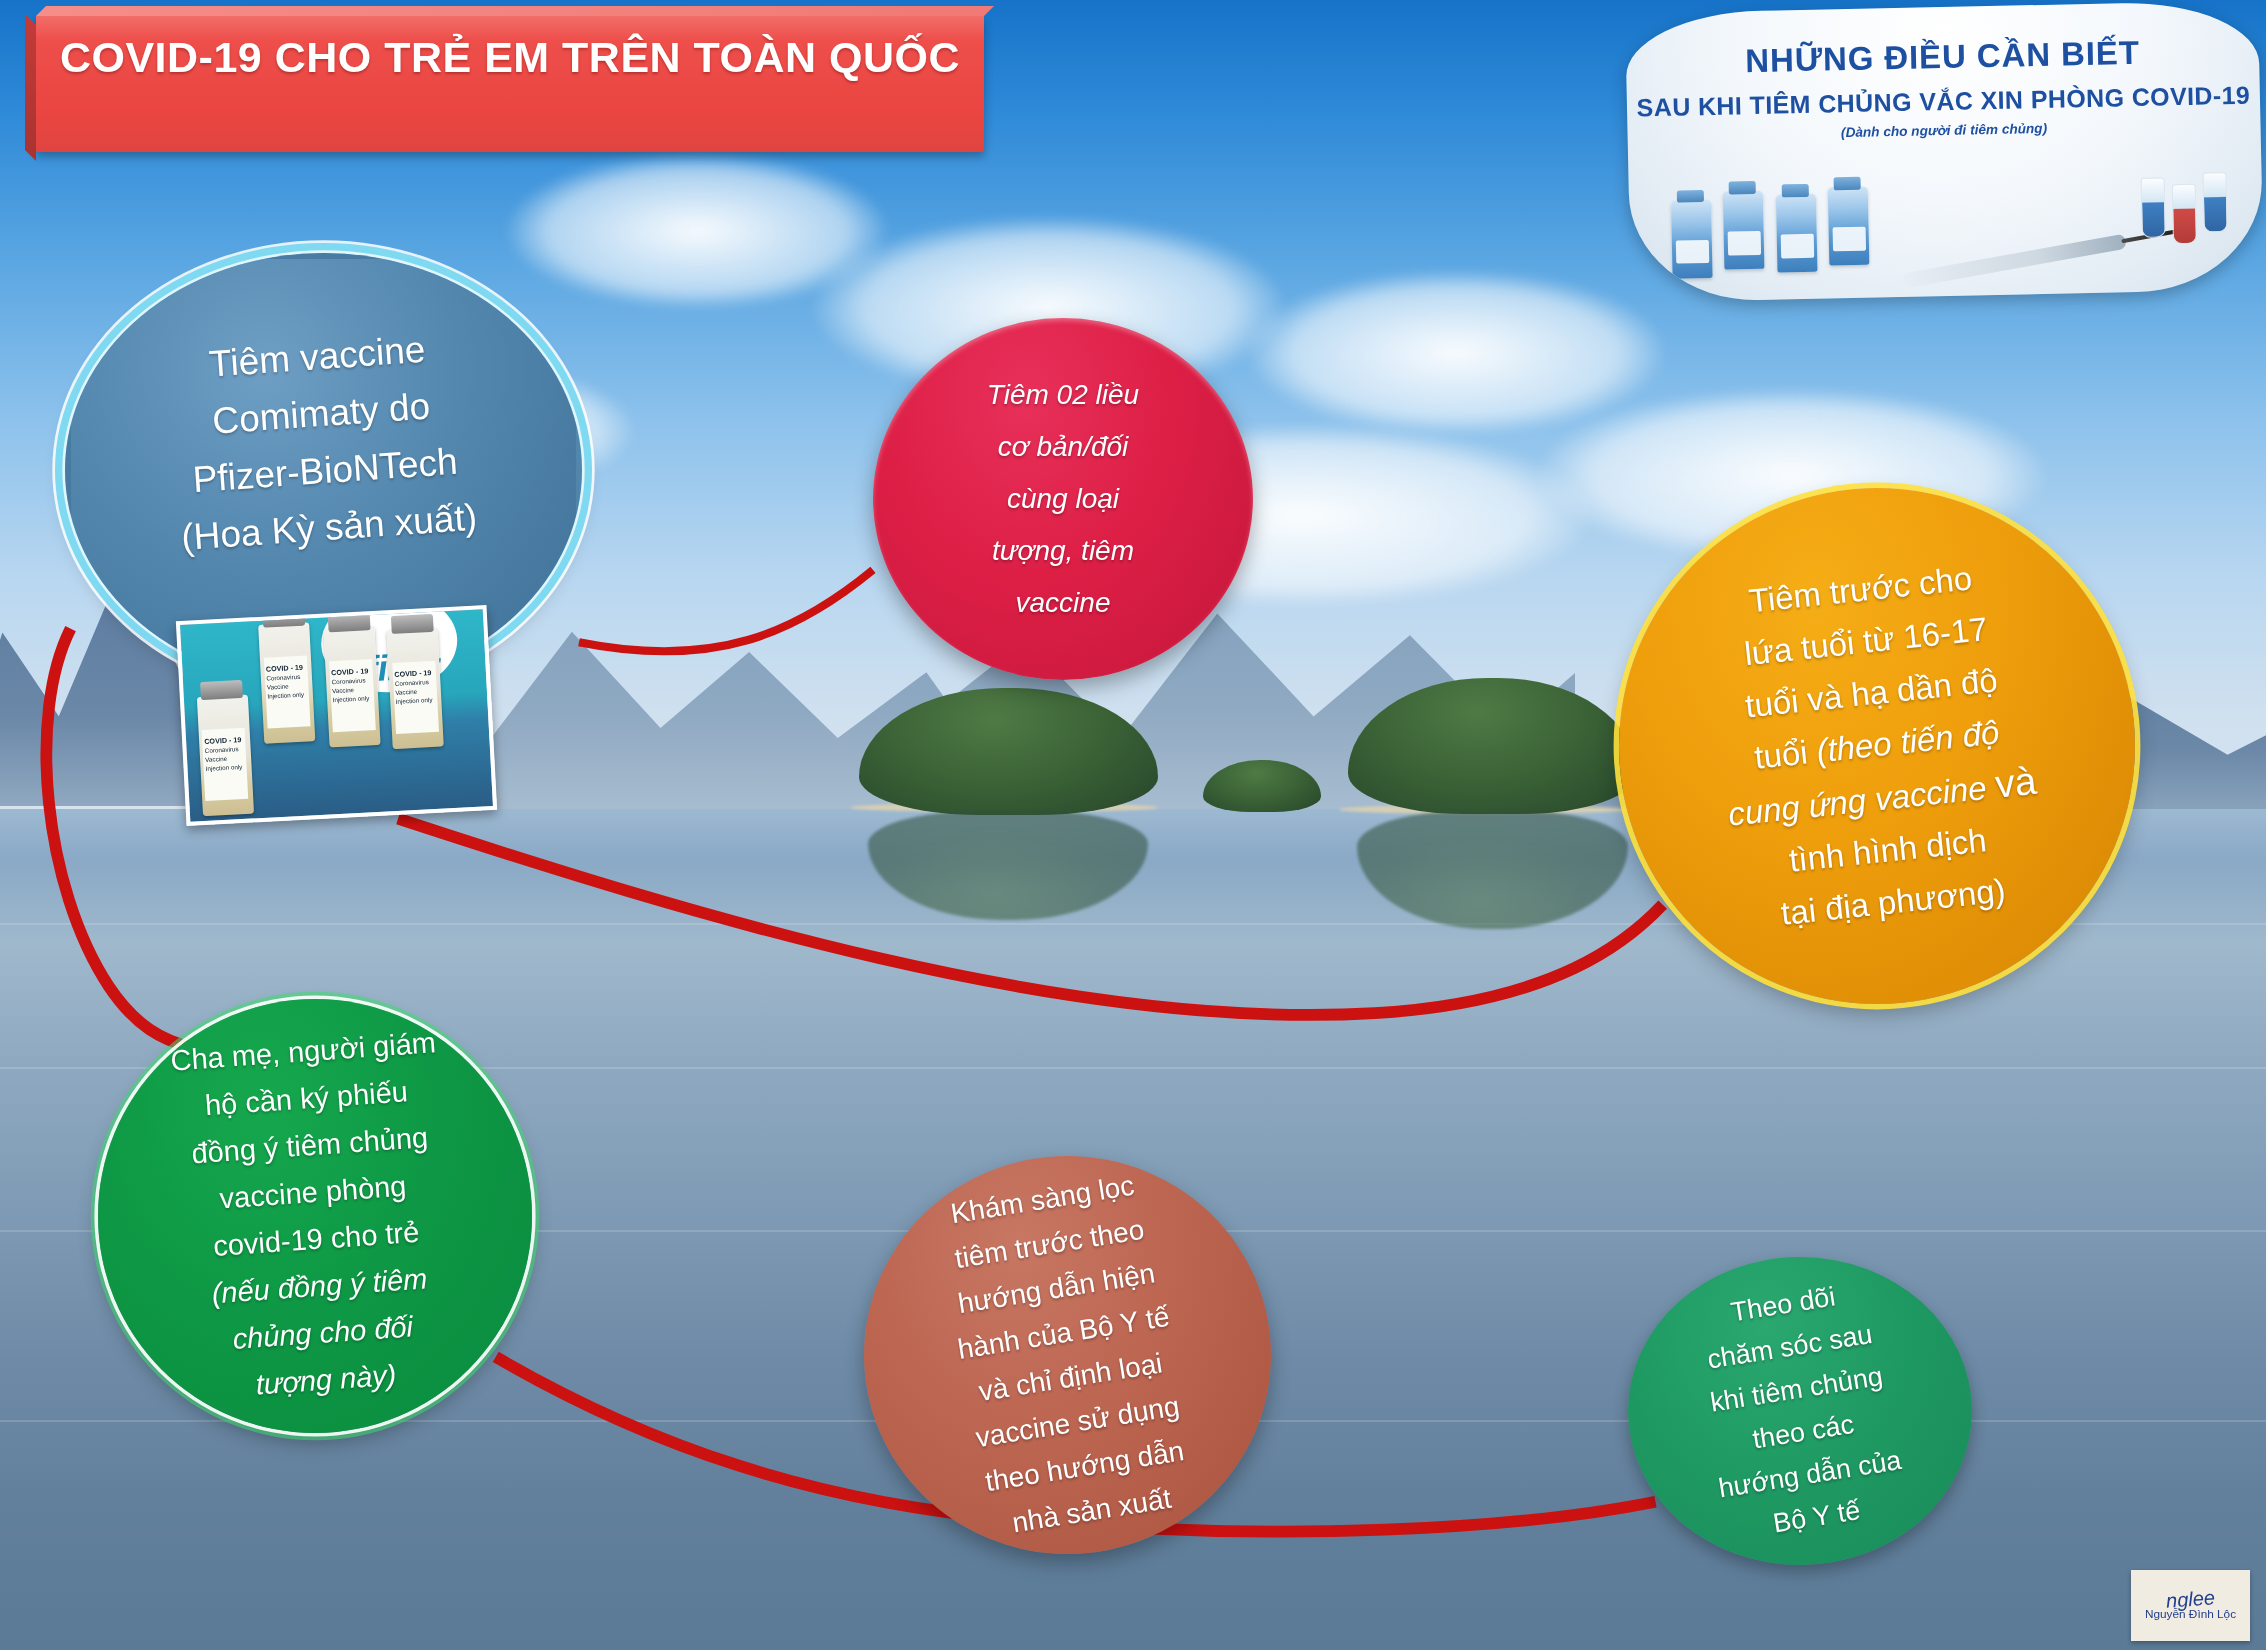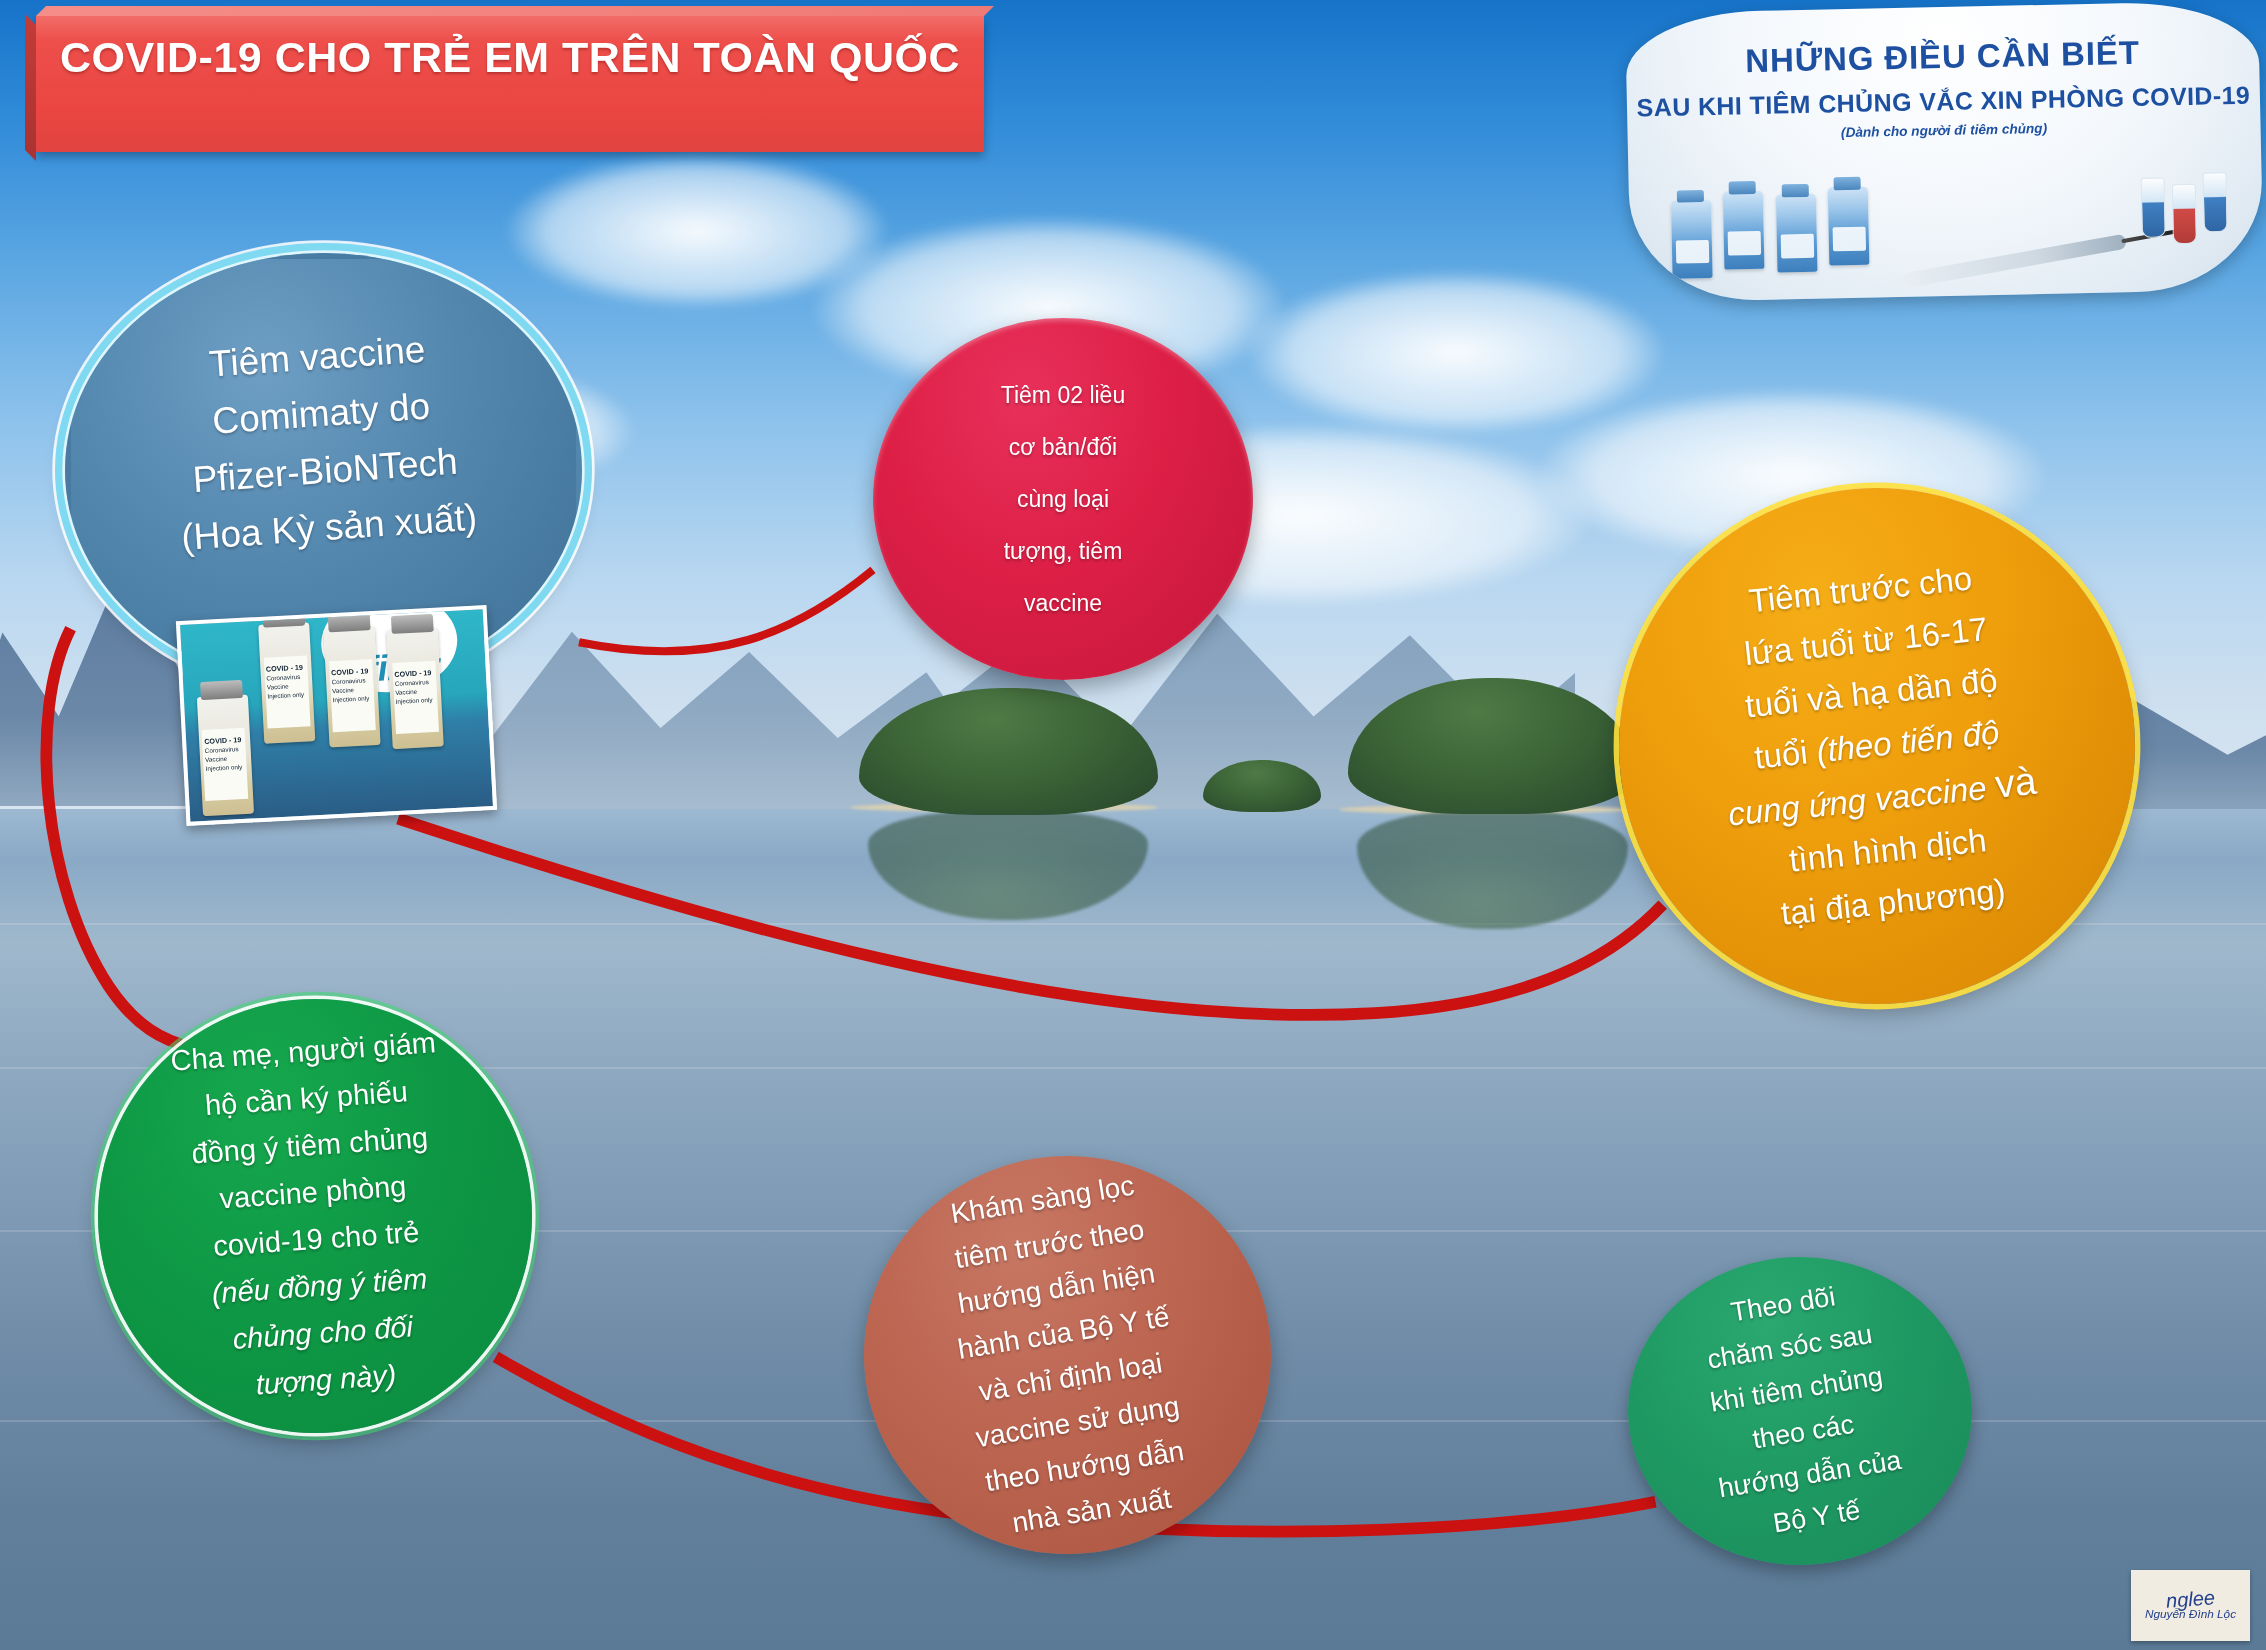--- a/index.html
+++ b/index.html
@@ -88,21 +88,21 @@
   .pf-vial::before{content:"";position:absolute;left:4.5px;top:-14.5px;width:42px;height:18px;border-radius:2.7px;
     background:linear-gradient(180deg,#bdbdbd,#7e7e7e);}
   .pf-vial::after{content:"";position:absolute;left:3.6px;top:33px;width:43px;height:71px;background:#fbfbf6;}
   .pf-lbl{position:absolute;left:5.4px;top:40px;width:40px;color:#123;font-size:6.3px;line-height:9px;
     text-align:left;z-index:3;}
   .pf-lbl b{font-size:7.2px;}
 
   .bub-pink{left:873px;top:318px;width:380px;height:362px;
     background:radial-gradient(ellipse at 40% 22%,#e8305a 0%,#dd1f46 45%,#c4163a 100%);
     box-shadow:inset 0 2.7px 5.4px rgba(255,255,255,.3),0 9px 20px rgba(0,0,0,.3);}
-  .bub-pink .txt{font-size:23px;line-height:52px;text-shadow:0 1.8px 2.7px rgba(0,0,0,.3);}
+  .bub-pink .txt{font-size:28px;line-height:52px;font-style:italic;text-shadow:0 1.8px 2.7px rgba(0,0,0,.3);}
 
   .bub-orange{left:1619px;top:488px;width:516px;height:516px;
     background:radial-gradient(ellipse at 38% 22%,#f5ad16 0%,#ef9e0c 40%,#e08f06 75%,#cf8205 100%);
     box-shadow:0 0 0 5.4px rgba(255,225,60,.9),0 9px 22px rgba(0,0,0,.3);}
   .bub-orange .txt{font-size:33px;line-height:52px;transform:rotate(-6deg);
     text-shadow:0 1.8px 2.7px rgba(0,0,0,.28);}
   .bub-orange .it{font-style:italic;}
   .bub-orange .big{font-size:39px;}
 
   .bub-green{left:98px;top:999px;width:434px;height:434px;
@@ -122,21 +122,21 @@
     background:radial-gradient(ellipse at 40% 22%,#2aa870 0%,#1f9a63 45%,#198a59 100%);
     box-shadow:0 7.2px 16.3px rgba(0,0,0,.28);}
   .bub-green2 .txt{font-size:27px;line-height:43px;transform:rotate(-9deg);
     text-shadow:0 1.8px 2.7px rgba(0,0,0,.3);}
 
   
   .sig{position:absolute;left:2131px;top:1570px;width:119px;height:71px;
     background:#f0ece2;box-shadow:0 1.8px 4.5px rgba(0,0,0,.3);display:flex;flex-direction:column;
     align-items:center;justify-content:center;overflow:hidden;}
   .sig .scrawl{color:#24408c;font-style:italic;font-size:20px;line-height:18px;transform:rotate(-4deg);}
-  .sig .nm{color:#24408c;font-style:italic;font-size:11.8px;line-height:13.6px;white-space:nowrap;}
+  .sig .nm{color:#24408c;font-size:11.8px;line-height:13.6px;white-space:nowrap;}
 </style>
 </head>
 <body>
 
 <div id="stage">
 
   <div class="bg">
     <div class="bg-sky"></div>
 
     <div class="cloud" style="left:507px;top:154px;width:380px;height:154px;"></div>

